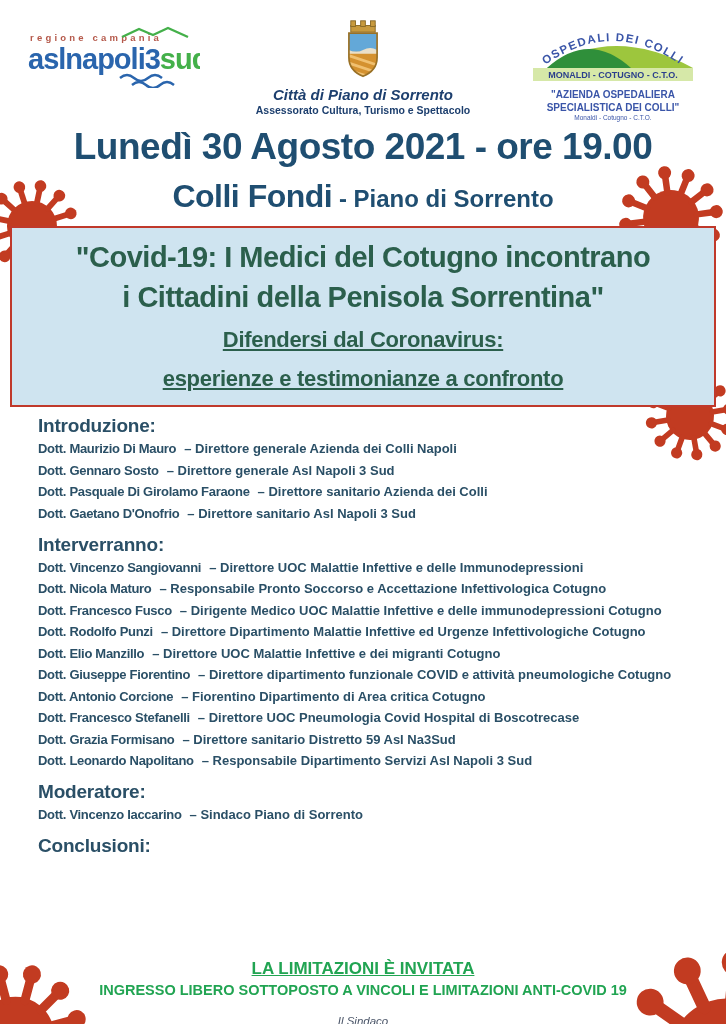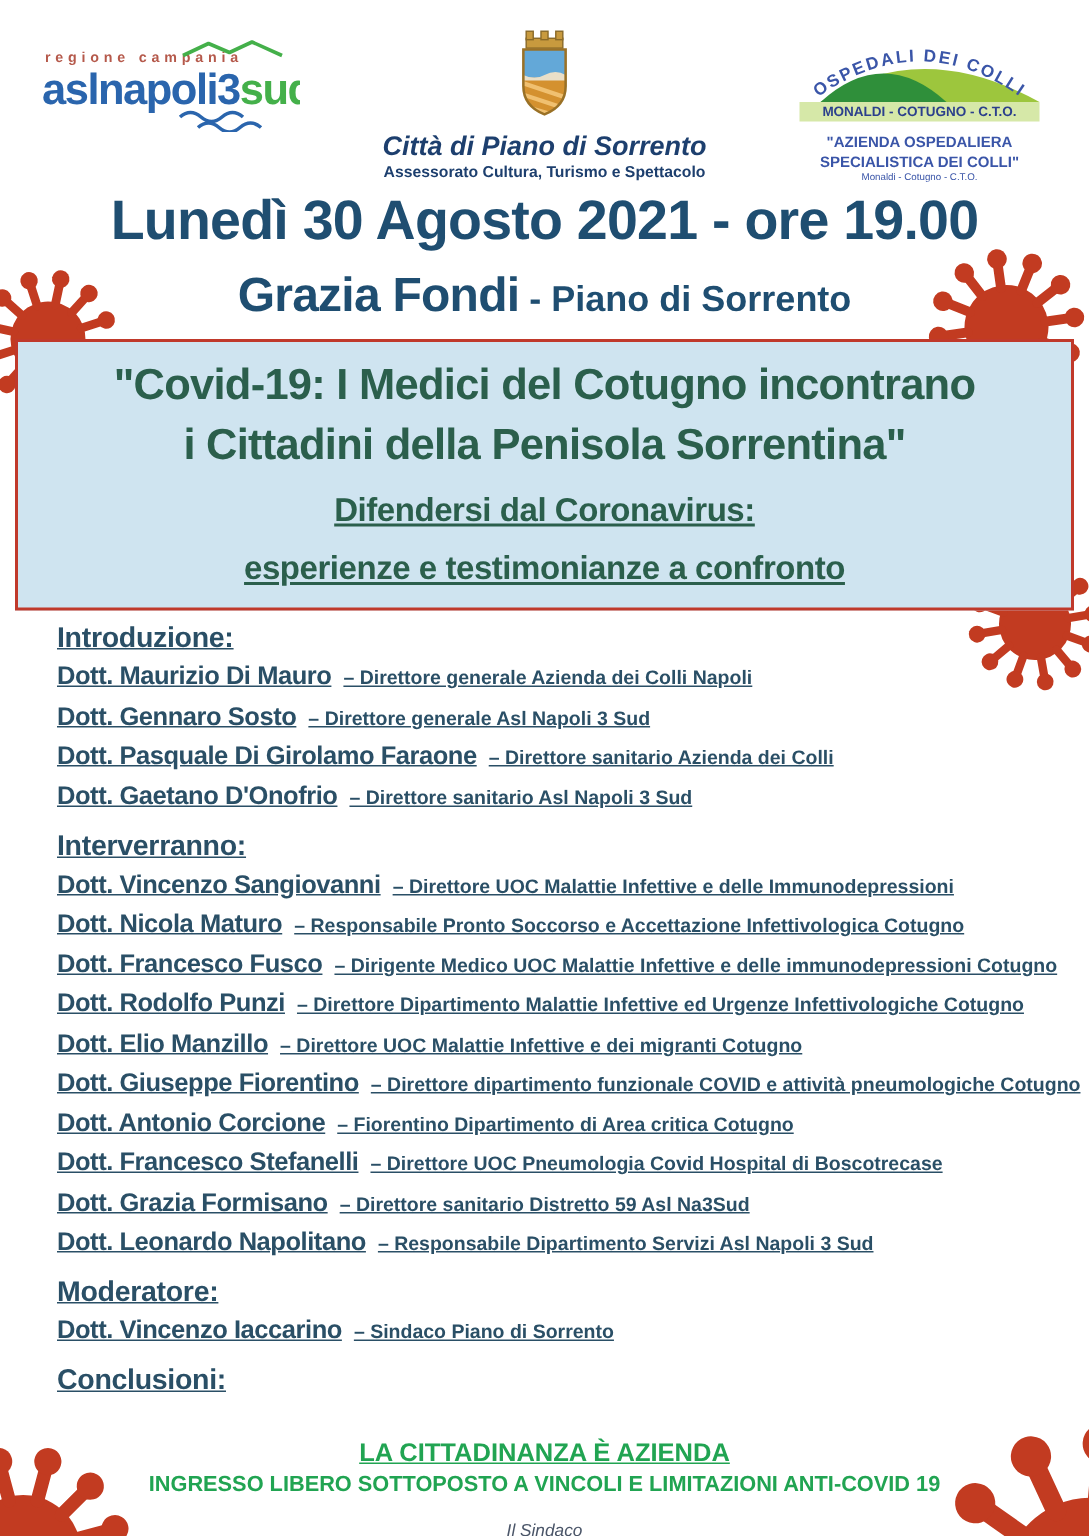--- a/index.html
+++ b/index.html
@@ -6,21 +6,21 @@
   .page {
     position:relative; width:726px; height:1024px; margin:16px auto;
     overflow:hidden; background:#ffffff;
     font-family:"Liberation Sans", sans-serif;
   }
 
   
   .header { position:absolute; top:0; left:0; right:0; height:105px; z-index:2; }
   .asl-logo { position:absolute; left:22px; top:10px; }
   .city-block { position:absolute; left:0; right:0; top:2px; text-align:center; }
-  .city-title { color:#1d3f6e; font-weight:bold; font-style:italic; font-size:18px; margin-top:2px; }
+  .city-title { color:#1d3f6e; font-weight:bold; font-style:italic; font-size:15px; margin-top:2px; }
   .city-subtitle { color:#1d3f6e; font-weight:bold; font-size:10.5px; margin-top:1px; }
   .hosp-logo { position:absolute; right:18px; top:6px; text-align:center; width:190px; }
   .hosp-quote { color:#3a55a8; font-weight:bold; font-size:10px; line-height:1.15; margin-top:1px; }
   .hosp-small { color:#3a55a8; font-size:6.5px; margin-top:1px; }
 
   
   .date-title {
     position:absolute; top:110px; left:0; right:0; text-align:center; z-index:2;
     color:#1f4e71; font-size:37px; font-weight:bold; letter-spacing:-0.5px;
   }
@@ -41,24 +41,24 @@
   
   .virus { position:absolute; color:#c23b21; z-index:0; }
   .v1 { left:-18px;  top:160px; width:100px; height:100px; transform:rotate(12deg); }
   .v2 { left:615px;  top:146px; width:112px; height:112px; transform:rotate(-8deg); }
   .v3 { left:642px;  top:352px; width:96px;  height:96px;  transform:rotate(20deg); }
   .v4 { left:-62px;  top:942px; width:155px; height:155px; transform:rotate(-15deg); }
   .v5 { left:612px;  top:925px; width:230px; height:230px; transform:rotate(5deg); }
 
   
   .content { position:absolute; left:38px; right:8px; top:399px; z-index:2; color:#2a4f66; }
-  .section { margin-bottom:13px;text-decoration:underline; }
+  .section { margin-bottom:13px; }
   .section-heading { font-size:19px; font-weight:bold; letter-spacing:-0.2px; margin-bottom:4px; }
   .person { display:flex; align-items:baseline; gap:8px; white-space:nowrap; margin-bottom:6.5px; }
-  .person-name { font-size:17px; font-weight:bold; letter-spacing:-0.3px; }
+  .person-name { font-size:13px; font-weight:bold; letter-spacing:-0.3px; }
   .person-role { font-size:13px; font-weight:bold; }
   .person.block-role { display:block; white-space:normal; }
   .person.block-role .person-role { display:block; font-size:13.5px; margin-top:3px; }
 
   
   .footer { position:absolute; left:0; right:0; top:943px; text-align:center; z-index:2; }
   .invite { color:#21a452; font-weight:bold; font-size:17px; text-decoration:underline; }
   .entry-rule { color:#21a452; font-weight:bold; font-size:14.5px; margin-top:3px; }
   .signature { margin-top:16px; color:#4a5568; font-style:italic; font-size:11.5px; line-height:1.3; }
 </style>
@@ -167,21 +167,21 @@
         <rect x="6" y="46" width="160" height="13" fill="#d6e8a8"></rect>
         <text x="86" y="55.5" font-size="9" font-weight="bold" text-anchor="middle" fill="#2b3f8c">MONALDI - COTUGNO - C.T.O.</text>
       </svg>
       <div class="hosp-quote">"AZIENDA OSPEDALIERA</div>
       <div class="hosp-quote">SPECIALISTICA DEI COLLI"</div>
       <div class="hosp-small">Monaldi - Cotugno - C.T.O.</div>
     </div>
   </div>
 
   <div class="date-title">Lunedì 30 Agosto 2021 - ore 19.00</div>
-  <div class="venue-line"><span class="venue-main">Grazia Fondi</span><span class="venue-suffix"> - Piano di Sorrento</span></div>
+  <div class="venue-line"><span class="venue-main">Colli Fondi</span><span class="venue-suffix"> - Piano di Sorrento</span></div>
 
   <div class="event-box">
     <div class="event-title">"Covid-19: I Medici del Cotugno incontrano</div>
     <div class="event-title">i Cittadini della Penisola Sorrentina"</div>
     <div class="event-subtitle">Difendersi dal Coronavirus:</div>
     <div class="event-subtitle">esperienze e testimonianze a confronto</div>
   </div>
 
   <div class="content">
     <div class="section">
@@ -258,21 +258,21 @@
             <span class="person-role">– Sindaco Piano di Sorrento</span>
           </div>
         </div>
     </div>
     <div class="section">
       <div class="section-heading">Conclusioni:</div>
     </div>
   </div>
 
   <div class="footer">
-    <div class="invite">LA CITTADINANZA È AZIENDA</div>
+    <div class="invite">LA LIMITAZIONI È INVITATA</div>
     <div class="entry-rule">INGRESSO LIBERO SOTTOPOSTO A VINCOLI E LIMITAZIONI ANTI-COVID 19</div>
     <div class="signature">
       <div>Il Sindaco</div>
       <div>Dott. Vincenzo Iaccarino</div>
     </div>
   </div>
 
 </div>
 
 </body></html>

